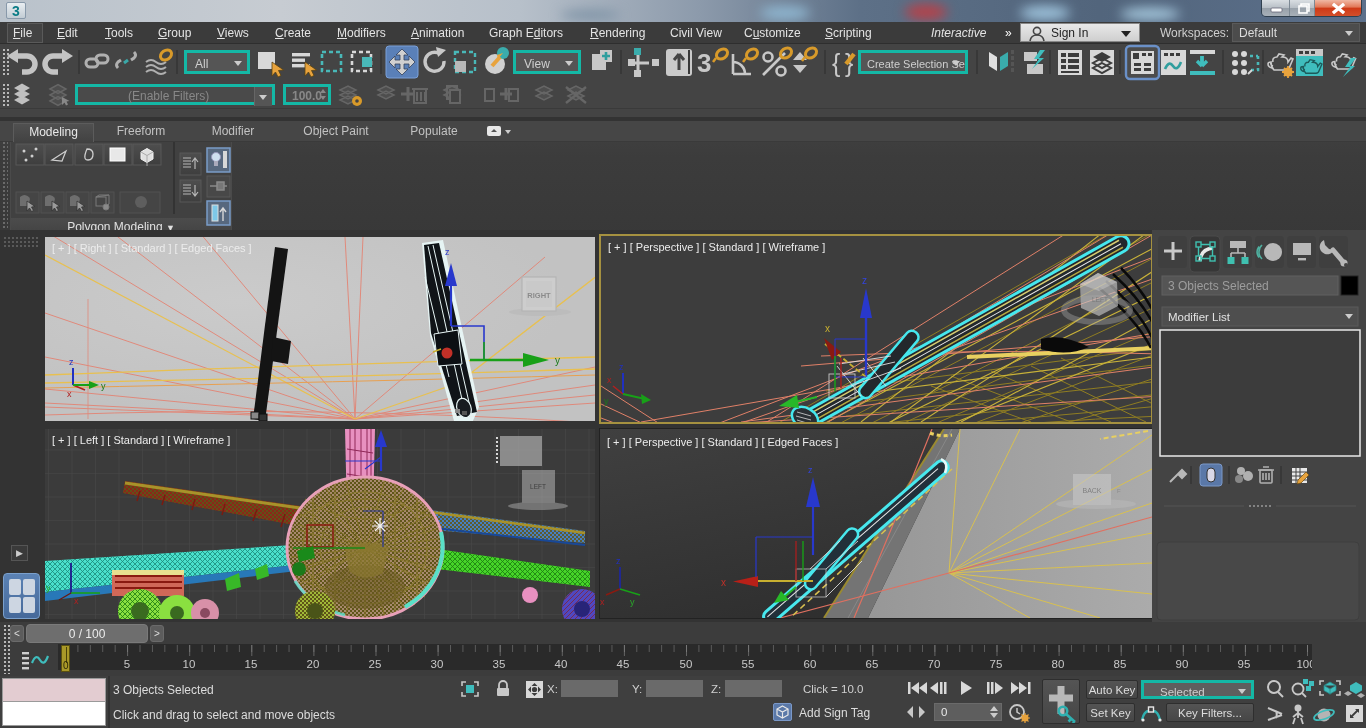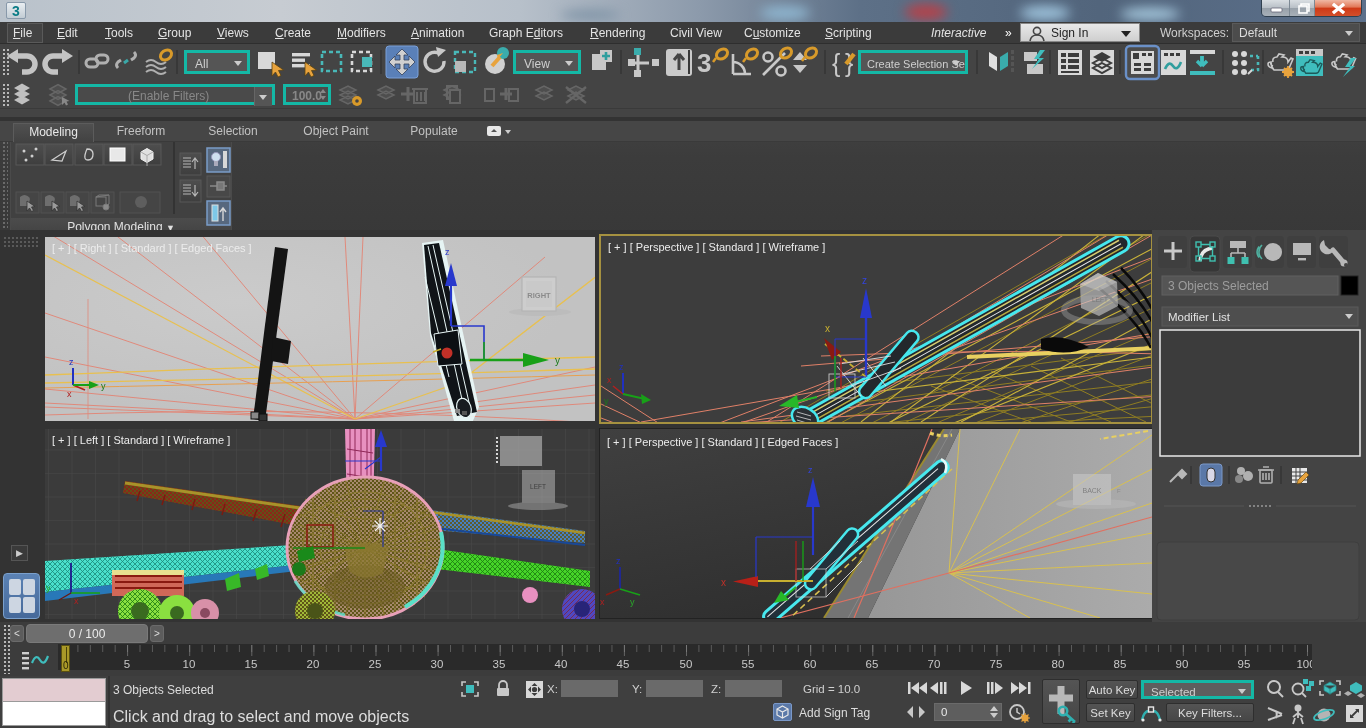--- a/index.html
+++ b/index.html
@@ -354,21 +354,21 @@
 <div class="combo" style="left:283px;top:3px;width:48px;height:21px;background:#4a4a4a;color:#888;line-height:19px;padding-left:6px;font-weight:bold;">100.0
 <span style="position:absolute;right:2px;top:2px;width:0;height:0;border-left:3.5px solid transparent;border-right:3.5px solid transparent;border-bottom:4px solid #888;"></span>
 <span style="position:absolute;right:2px;bottom:2px;width:0;height:0;border-left:3.5px solid transparent;border-right:3.5px solid transparent;border-top:4px solid #888;"></span>
 </div>
 </div>
 <div class="abs" id="ribbon">
   <div style="position:absolute;left:0;top:0;width:1366px;height:4px;background:#333;"></div>
   <div id="ribbon-tabs">
     <span class="rtab active" style="left:13px;width:81px;text-align:center;">Modeling</span>
     <span class="rtab" style="left:107px;width:68px;text-align:center;">Freeform</span>
-    <span class="rtab" style="left:199px;width:68px;text-align:center;">Selection</span>
+    <span class="rtab" style="left:199px;width:68px;text-align:center;">Modifier</span>
     <span class="rtab" style="left:294px;width:84px;text-align:center;">Object Paint</span>
     <span class="rtab" style="left:401px;width:66px;text-align:center;">Populate</span>
     <span style="position:absolute;left:486px;top:3px;width:26px;height:15px;">
       <svg width="26" height="15">
             <rect x="1" y="2" width="14" height="10" rx="2" fill="#e8e8e8"></rect>
             <path d="M5 8 l3 -3 l3 3 z" fill="#555"></path>
             <path d="M19 6 l6 0 l-3 4 z" fill="#ccc"></path>
           </svg>
     </span>
   </div>
@@ -1040,41 +1040,41 @@
   <div style="position:absolute;left:61px;top:23px;width:9px;height:27px;background:#a89828;border:1px solid #5a5010;">
     <div style="position:absolute;left:3.5px;top:1px;width:1.5px;height:16px;background:#4a4208;"></div>
     <div style="position:absolute;left:1px;top:14px;color:#2e2a08;font-size:10px;">0</div>
   </div>
 </div>
 <div class="abs" id="statusbar">
   <div style="position:absolute;left:2px;top:2px;width:104px;height:23px;background:#e3ccd1;border:1px solid #9a9a9a;border-bottom:none;"></div>
   <div style="position:absolute;left:2px;top:25px;width:104px;height:25px;background:#ffffff;border:1px solid #9a9a9a;"></div>
   <div style="position:absolute;left:108px;top:0px;width:2px;height:52px;background:#333;"></div>
   <div style="position:absolute;left:113px;top:7px;color:#dcdcdc;font-size:12px;">3 Objects Selected</div>
-  <div style="position:absolute;left:113px;top:32px;color:#dcdcdc;font-size:16px;">Click and drag to select and move objects</div>
+  <div style="position:absolute;left:113px;top:32px;color:#dcdcdc;font-size:12px;">Click and drag to select and move objects</div>
   <svg style="position:absolute;left:458px;top:3px;" width="86" height="20">
     <g stroke="#c8c8c8" stroke-width="1.6" fill="none">
       <path d="M8 3 L4 3 L4 7 M16 3 L20 3 L20 7 M8 17 L4 17 L4 13 M16 17 L20 17 L20 13"></path>
     </g>
     <rect x="8" y="6" width="8" height="8" fill="#3fbdbd"></rect>
     <rect x="39" y="9" width="12" height="8" rx="1" fill="#c8c8c8"></rect>
     <path d="M41 9 v-3 a4 4 0 0 1 8 0 v3" stroke="#c8c8c8" stroke-width="1.8" fill="none"></path>
     <g>
       <rect x="68" y="2" width="17" height="17" fill="#d8d8d8"></rect>
       <path d="M76.5 4 l3 3 h-6 z M76.5 17 l-3 -3 h6 z M70 10.5 l3 -3 v6 z M83 10.5 l-3 3 v-6 z" fill="#3c3c3c"></path>
       <circle cx="76.5" cy="10.5" r="2.6" fill="#3c3c3c"></circle>
     </g>
   </svg>
   <span style="position:absolute;left:547px;top:7px;color:#d0d0d0;font-size:11.5px;">X:</span>
   <div style="position:absolute;left:561px;top:4px;width:57px;height:17px;background:#6a6a6a;"></div>
   <span style="position:absolute;left:632px;top:7px;color:#d0d0d0;font-size:11.5px;">Y:</span>
   <div style="position:absolute;left:646px;top:4px;width:57px;height:17px;background:#6a6a6a;"></div>
   <span style="position:absolute;left:711px;top:7px;color:#d0d0d0;font-size:11.5px;">Z:</span>
   <div style="position:absolute;left:725px;top:4px;width:57px;height:17px;background:#6a6a6a;"></div>
-  <span style="position:absolute;left:803px;top:7px;color:#d0d0d0;font-size:11.5px;">Grid = 10.0</span>
+  <span style="position:absolute;left:803px;top:7px;color:#d0d0d0;font-size:11.5px;">Click = 10.0</span>
   <div style="position:absolute;left:773px;top:27px;width:19px;height:18px;background:#5a78a8;border:1px solid #7a98c8;border-radius:2px;">
     <svg width="17" height="16">
           <path d="M8.5 2 l5.5 3 v6 l-5.5 3 l-5.5 -3 v-6 z M3 5 l5.5 3 l5.5 -3 M8.5 8 v6" stroke="#e8e8e8" stroke-width="1.2" fill="none"></path>
         </svg>
   </div>
   <span style="position:absolute;left:799px;top:30px;color:#dcdcdc;font-size:12px;">Add Sign Tag</span>
 
   <svg style="position:absolute;left:905px;top:2px;" width="130" height="20">
     <g fill="#d8d8d8">
       <path d="M3 4 v12 h2.5 v-12 z M14 4 l-8 6 l8 6 z M22 4 l-8 6 l8 6 z"></path>
@@ -1115,21 +1115,21 @@
     <svg width="36" height="43">
           <path d="M18 6 v28 M6 18 h24" stroke="#b8b8b8" stroke-width="7"></path>
     <g stroke="#2fb0b0" stroke-width="2.6" fill="none">
             <circle cx="20" cy="31" r="4.2"></circle>
             <path d="M23 34 l9 8 M28 39 l-2.5 2.5 M31.5 42 l-2.5 2.5"></path>
           </g>
         </svg>
   </div>
   <div class="sbtn" style="position:absolute;left:1086px;top:4px;width:52px;height:19px;font-size:11.5px;text-align:center;line-height:18px;">Auto Key</div>
   <div class="sbtn" style="position:absolute;left:1086px;top:27px;width:49px;height:19px;font-size:11.5px;text-align:center;line-height:18px;">Set Key</div>
-  <div class="combo" style="left:1141px;top:4px;width:113px;height:19px;line-height:18px;padding-left:7px;font-size:11.5px;background:#5e5e5e;">Selected<span class="arr"></span></div>
+  <div class="combo" style="left:1141px;top:4px;width:113px;height:19px;line-height:18px;padding-left:16px;font-size:11.5px;background:#5e5e5e;">Selected<span class="arr"></span></div>
   <svg style="position:absolute;left:1140px;top:27px;" width="24" height="20">
     <path d="M2 17 q2 -9 7 -9" fill="none" stroke="#2fb0b0" stroke-width="2.4"></path>
     <path d="M13 8 q5 0 7 9" fill="none" stroke="#2fb0b0" stroke-width="2.4"></path>
     <rect x="8.5" y="4" width="5" height="5" fill="none" stroke="#e8e8e8" stroke-width="1.4"></rect>
     <circle cx="3" cy="17" r="1.6" fill="#e8e8e8"></circle>
         <circle cx="20" cy="17" r="1.6" fill="#e8e8e8"></circle>
   </svg>
   <div class="sbtn" style="position:absolute;left:1166px;top:27px;width:88px;height:19px;font-size:11.5px;text-align:center;line-height:18px;">Key Filters...</div>
 
   <svg style="position:absolute;left:1262px;top:1px;" width="104" height="50">

